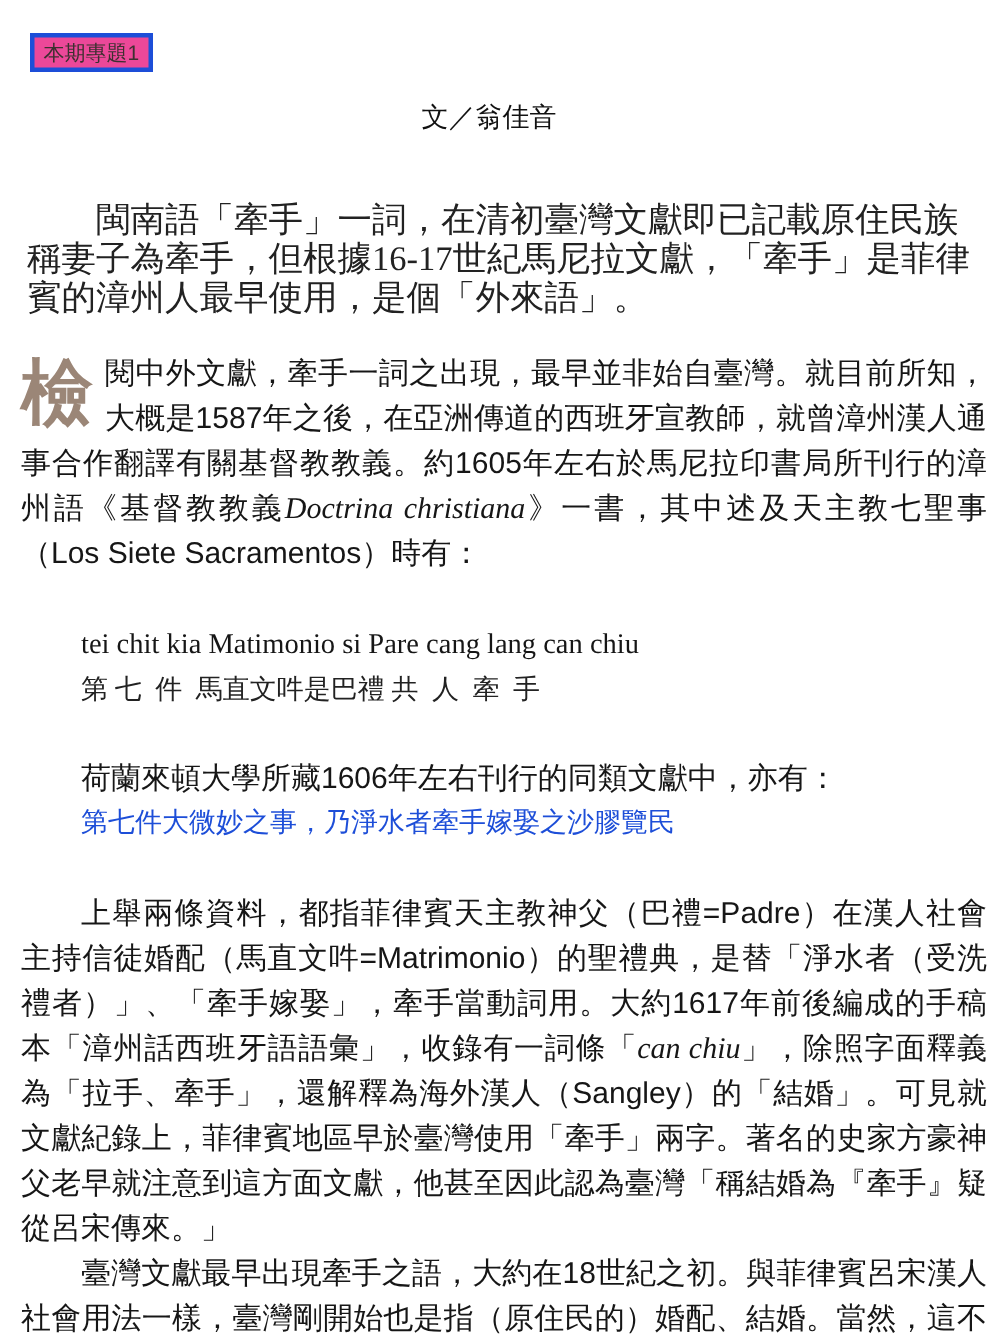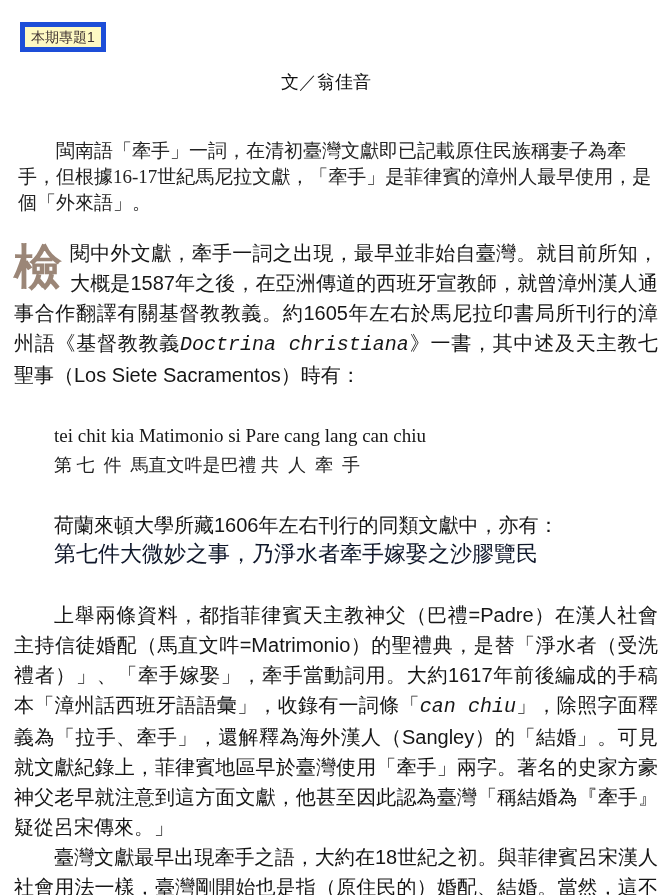--- a/index.html
+++ b/index.html
@@ -15,22 +15,22 @@
     width: 672px;
     height: 895px;
     padding: 22px 12px 0 12px;
   }
   .badge {
     display: inline-block;
     margin-left: 8px;
     font-size: 14px;
     line-height: 18px;
     padding: 1px 6px;
-    background: #fef9c3;
-    border: 5px solid #1d4ed8;
+    background: #ec4899;
+    border: 3px solid #1d4ed8;
     color: #3d3030;
     font-family: "Liberation Sans", "DejaVu Sans", sans-serif;
   }
   h1.title {
     margin: 5px 0 0 6px;
     font-size: 34px;
     font-weight: bold;
     letter-spacing: 1px;
     color: #ac744c;
     font-family: "Liberation Serif", "DejaVu Serif", serif;
@@ -38,21 +38,21 @@
   .byline {
     margin-top: 18px;
     padding-right: 20px;
     text-align: center;
     font-size: 18px;
     color: #111;
     font-family: "Liberation Serif", "DejaVu Serif", serif;
   }
   .intro {
     margin: 44px 6px 0 6px;
-    font-size: 19px;
+    font-size: 23px;
     line-height: 26px;
     text-indent: 2em;
     color: #222;
     font-family: "Liberation Serif", "DejaVu Serif", serif;
   }
   .body-text {
     margin: 0 2px;
     font-size: 20px;
     line-height: 30px;
     text-align: justify;
@@ -84,30 +84,30 @@
   .quote-gloss {
     font-size: 18px;
     line-height: 30px;
     white-space: pre;
     font-family: Liberation Serif, serif;
     color: #222;
   }
   .para-leiden { margin-top: 30px; text-indent: 2em; }
   .quote2 {
     margin-top: 0px;
-    font-size: 22px;
+    font-size: 18px;
     line-height: 28px;
     font-family: "Liberation Serif", "DejaVu Serif", serif;
-    color: #0f172a;
+    color: #1d4ed8;
   }
   .para-shangju { margin-top: 32px; text-indent: 2em; }
   .para-taiwan { margin-top: 0px; text-indent: 2em; }
   .lat-italic {
     font-style: italic;
-    font-family: Liberation Mono, monospace;
+    font-family: Liberation Serif, serif;
   }
 </style>
 </head>
 <body>
 
 <div class="page">
 
   <span class="badge">本期專題1</span>
 
 

